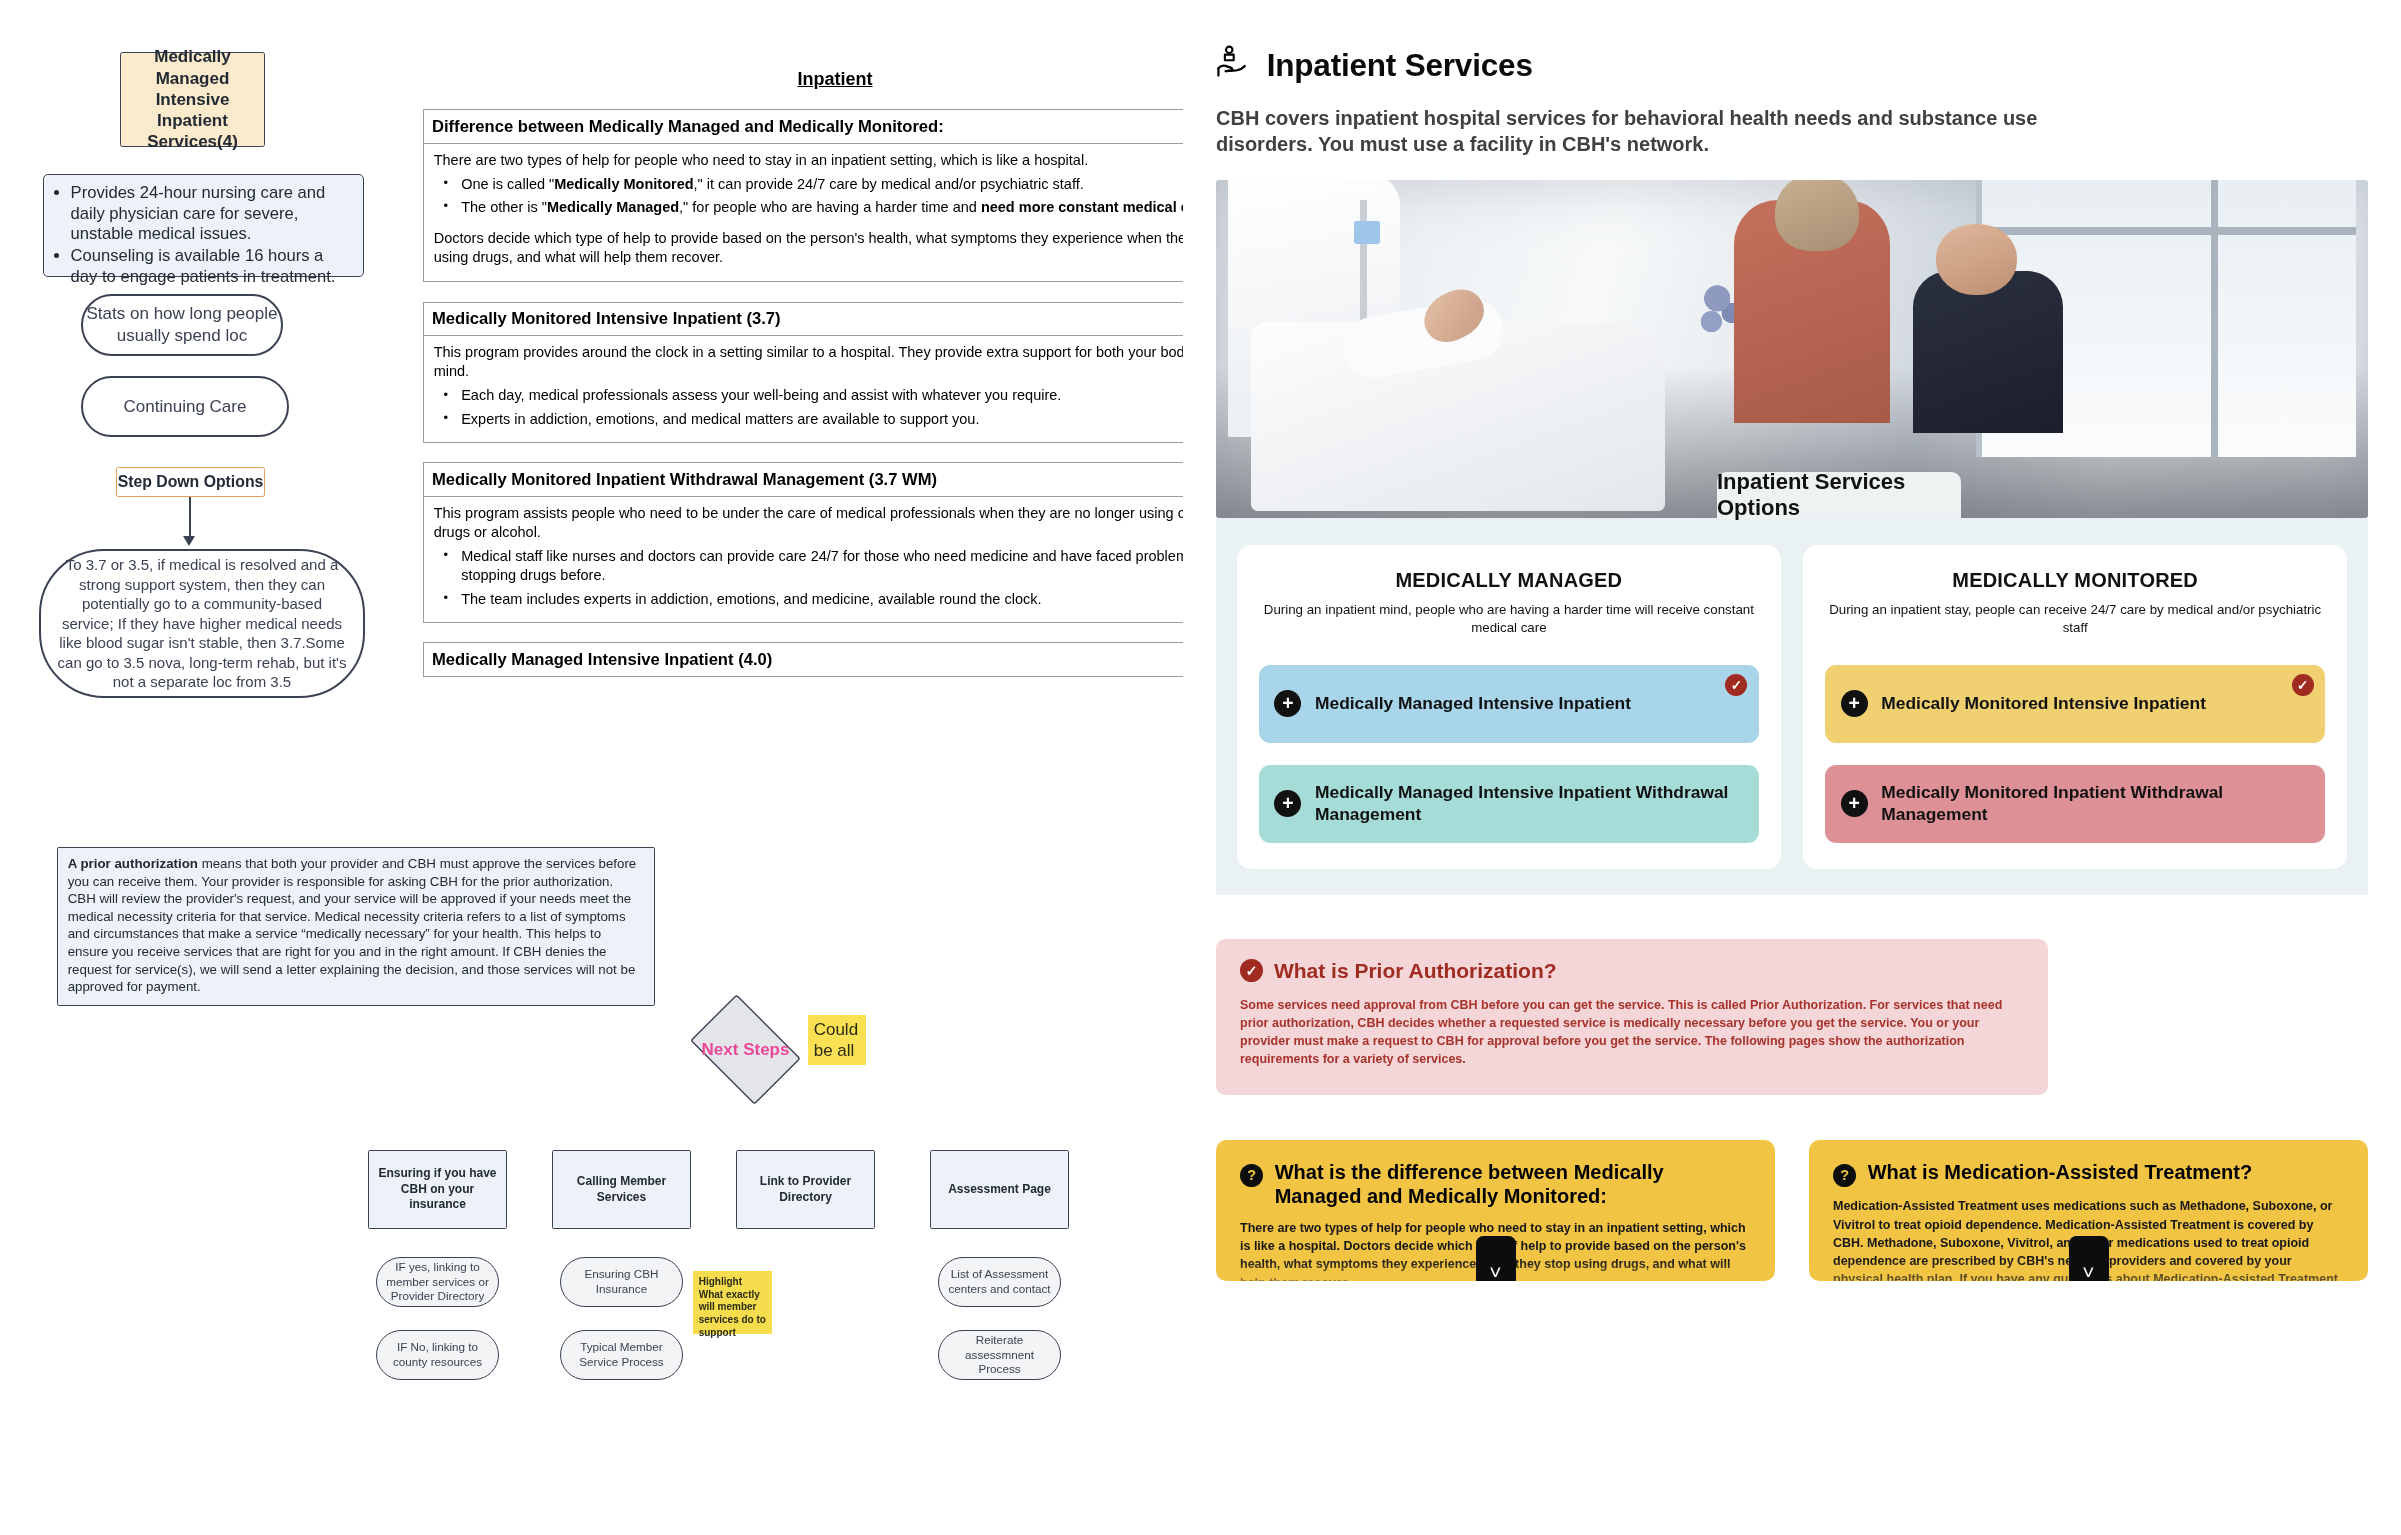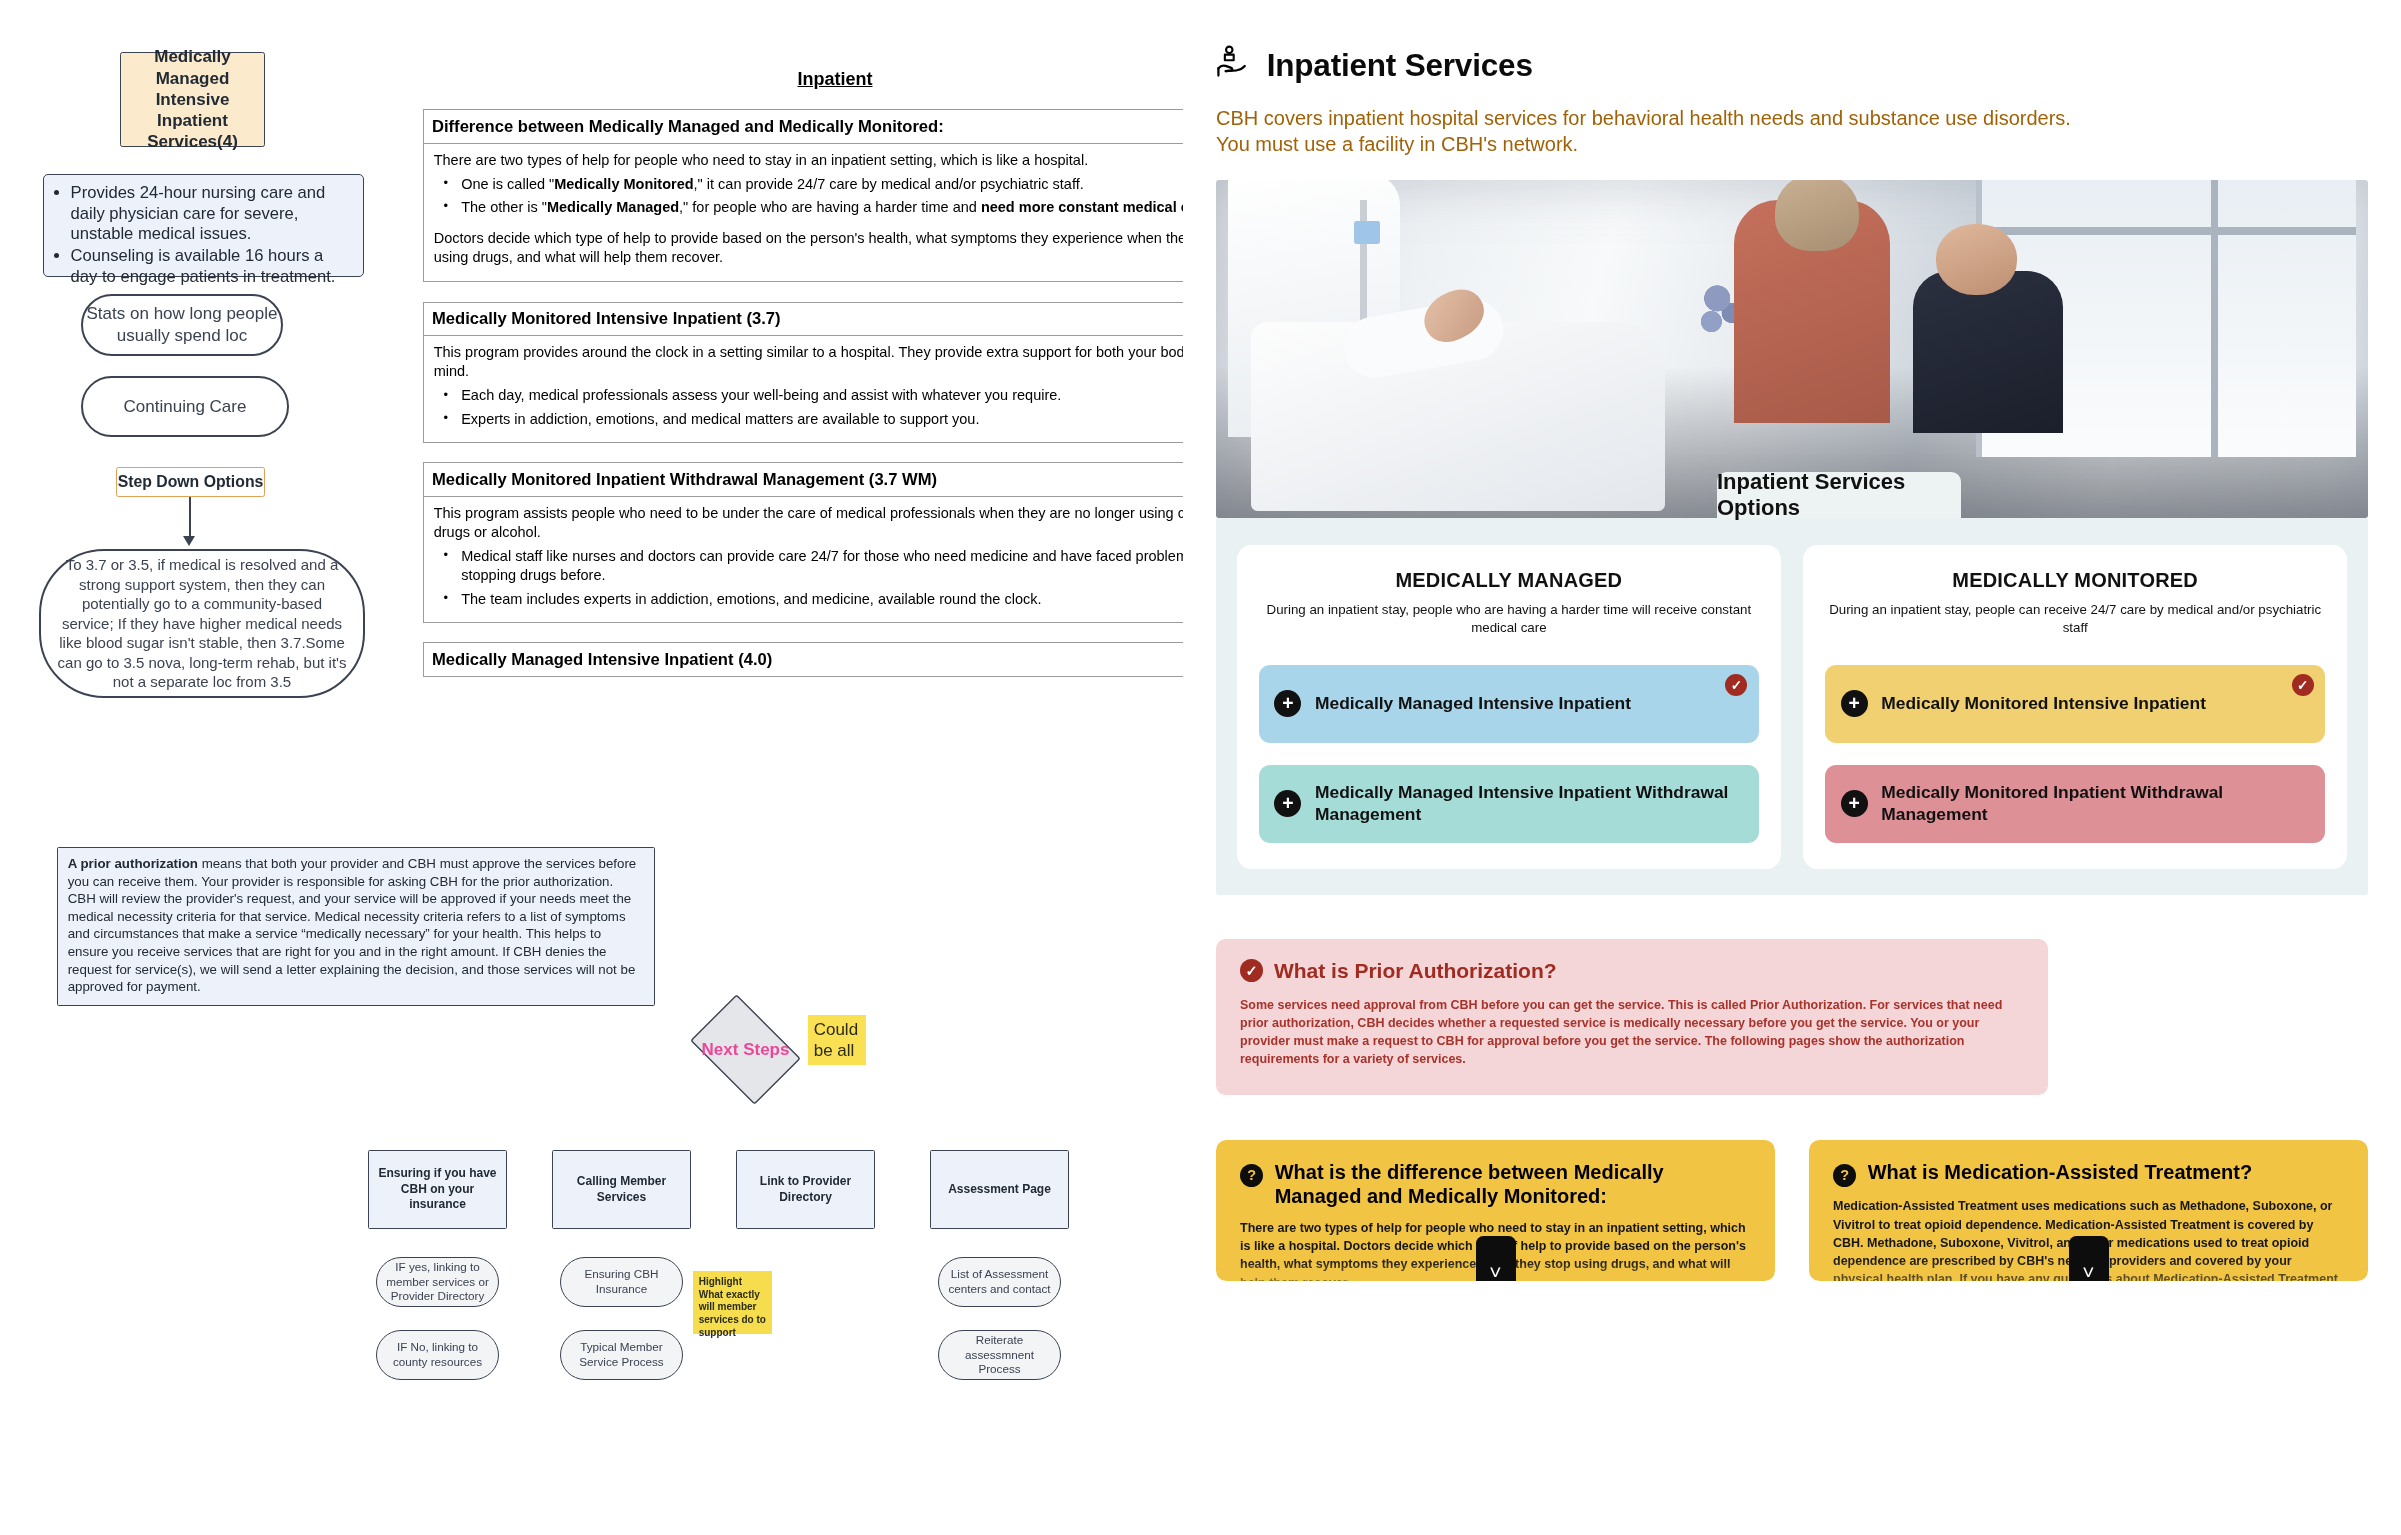--- a/index.html
+++ b/index.html
@@ -141,21 +141,21 @@
 
   
   .right-pane {
     position: absolute; left: 1183px; top: 0; width: 1218px; height: 1536px;
     background: #ffffff; padding: 0;
   }
   .rp-header { display: flex; align-items: center; gap: 13.7px; padding: 44px 0 0 33px; }
   .rp-title { font-size: 31.5px; font-weight: bold; color: #0b0b0b; letter-spacing: -0.2px; }
   .rp-sub {
     margin: 18.6px 33px 0 33px; font-size: 20px; line-height: 1.3;
-    color: #a16207; font-weight: 400; max-width: 880px;
+    color: #404040; font-weight: 700; max-width: 880px;
   }
 
   .hero-wrap { position: relative; margin: 23.4px 33px 0 33px; height: 338px; }
   .hero {
     position: absolute; inset: 0; border-radius: 2.4px; overflow: hidden;
     background:
       linear-gradient(180deg, rgba(255,255,255,0) 55%, rgba(60,62,70,0.55) 100%),
       linear-gradient(105deg,#d9dde2 0%,#eef1f4 18%,#f7f9fa 33%,#e7ebef 48%,#cfd6dd 62%,#eff3f6 78%,#dfe5ea 100%);
     box-shadow: inset 0 0 57px rgba(120,130,145,0.35);
     filter: blur(0.2px);
@@ -452,21 +452,21 @@
       </div>
       <div class="hero-banner">
         <span>Inpatient Services Options</span>
       </div>
     </div>
 
     <div class="options-panel">
 
       <div class="opt-card">
         <div class="opt-card-title">MEDICALLY MANAGED</div>
-        <div class="opt-card-sub">During an inpatient stay, people who are having a harder time will receive constant medical care</div>
+        <div class="opt-card-sub">During an inpatient mind, people who are having a harder time will receive constant medical care</div>
 
         <div class="opt-item first" style="background:#a8d5ea;">
           <span class="plus-circle">+</span>
           <span class="opt-item-label">Medically Managed Intensive Inpatient</span>
           <span class="check-badge">✓</span>
         </div>
 
         <div class="opt-item" style="background:#a6dcd8;">
           <span class="plus-circle">+</span>
           <span class="opt-item-label">Medically Managed Intensive Inpatient Withdrawal Management</span>

